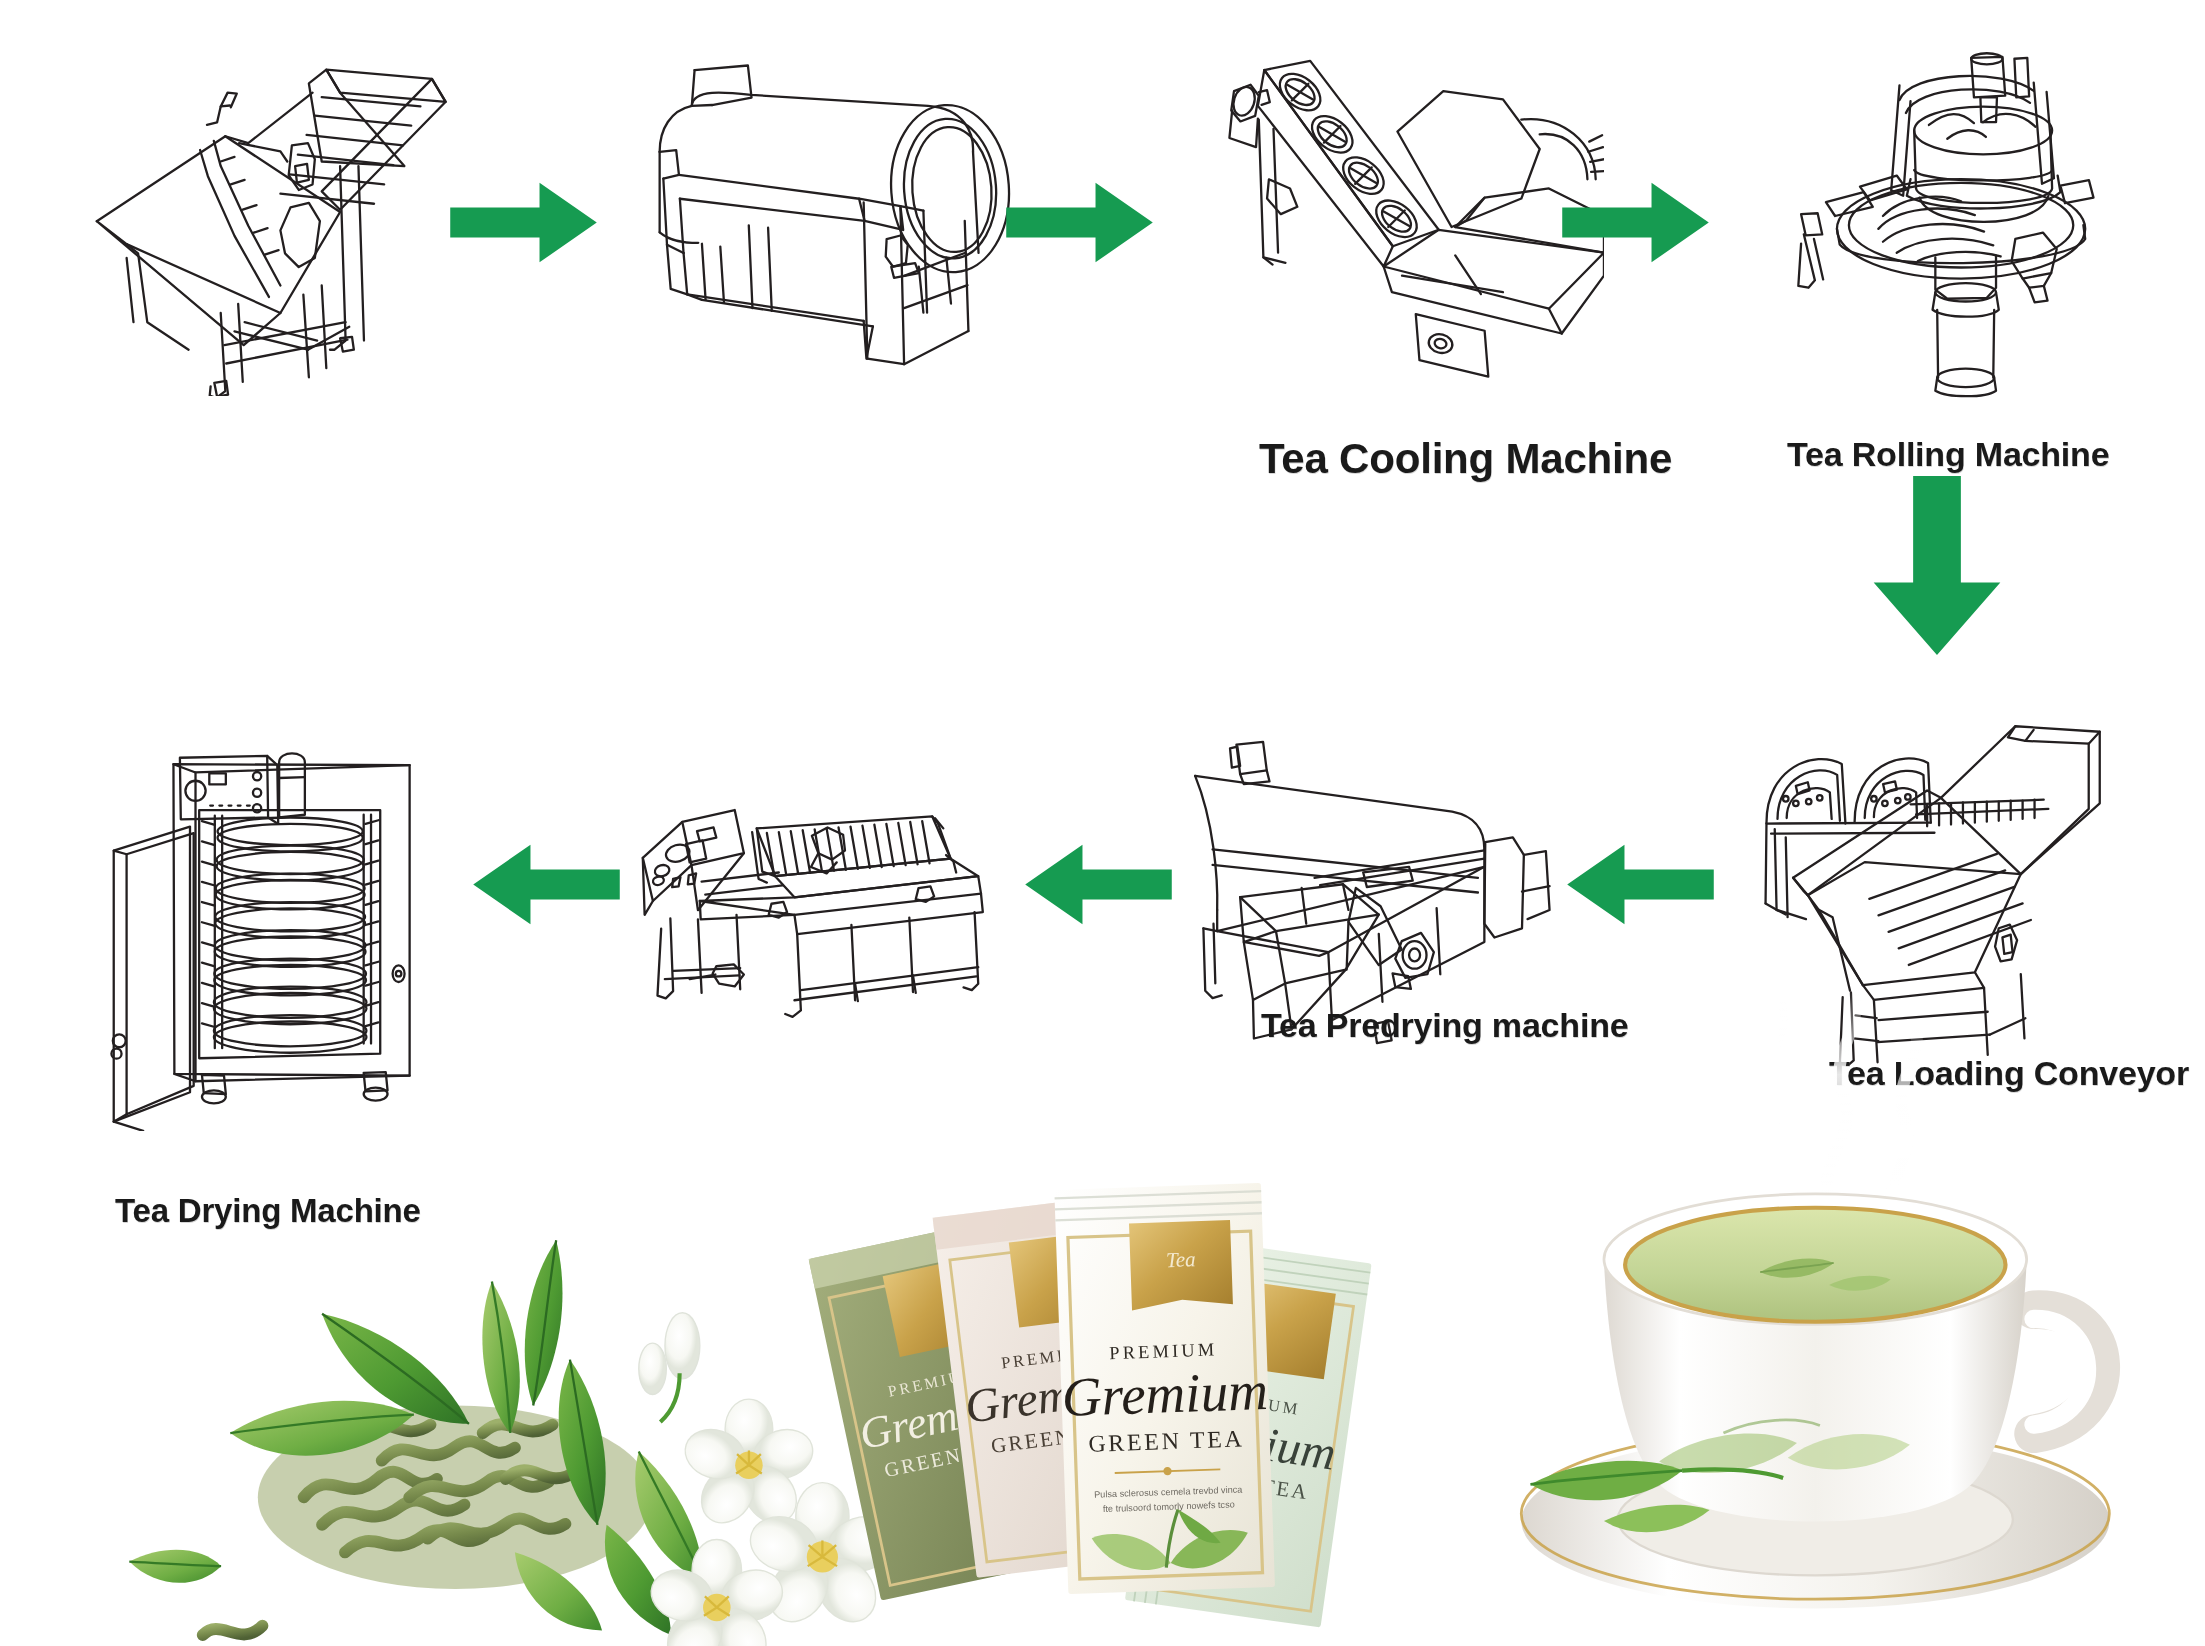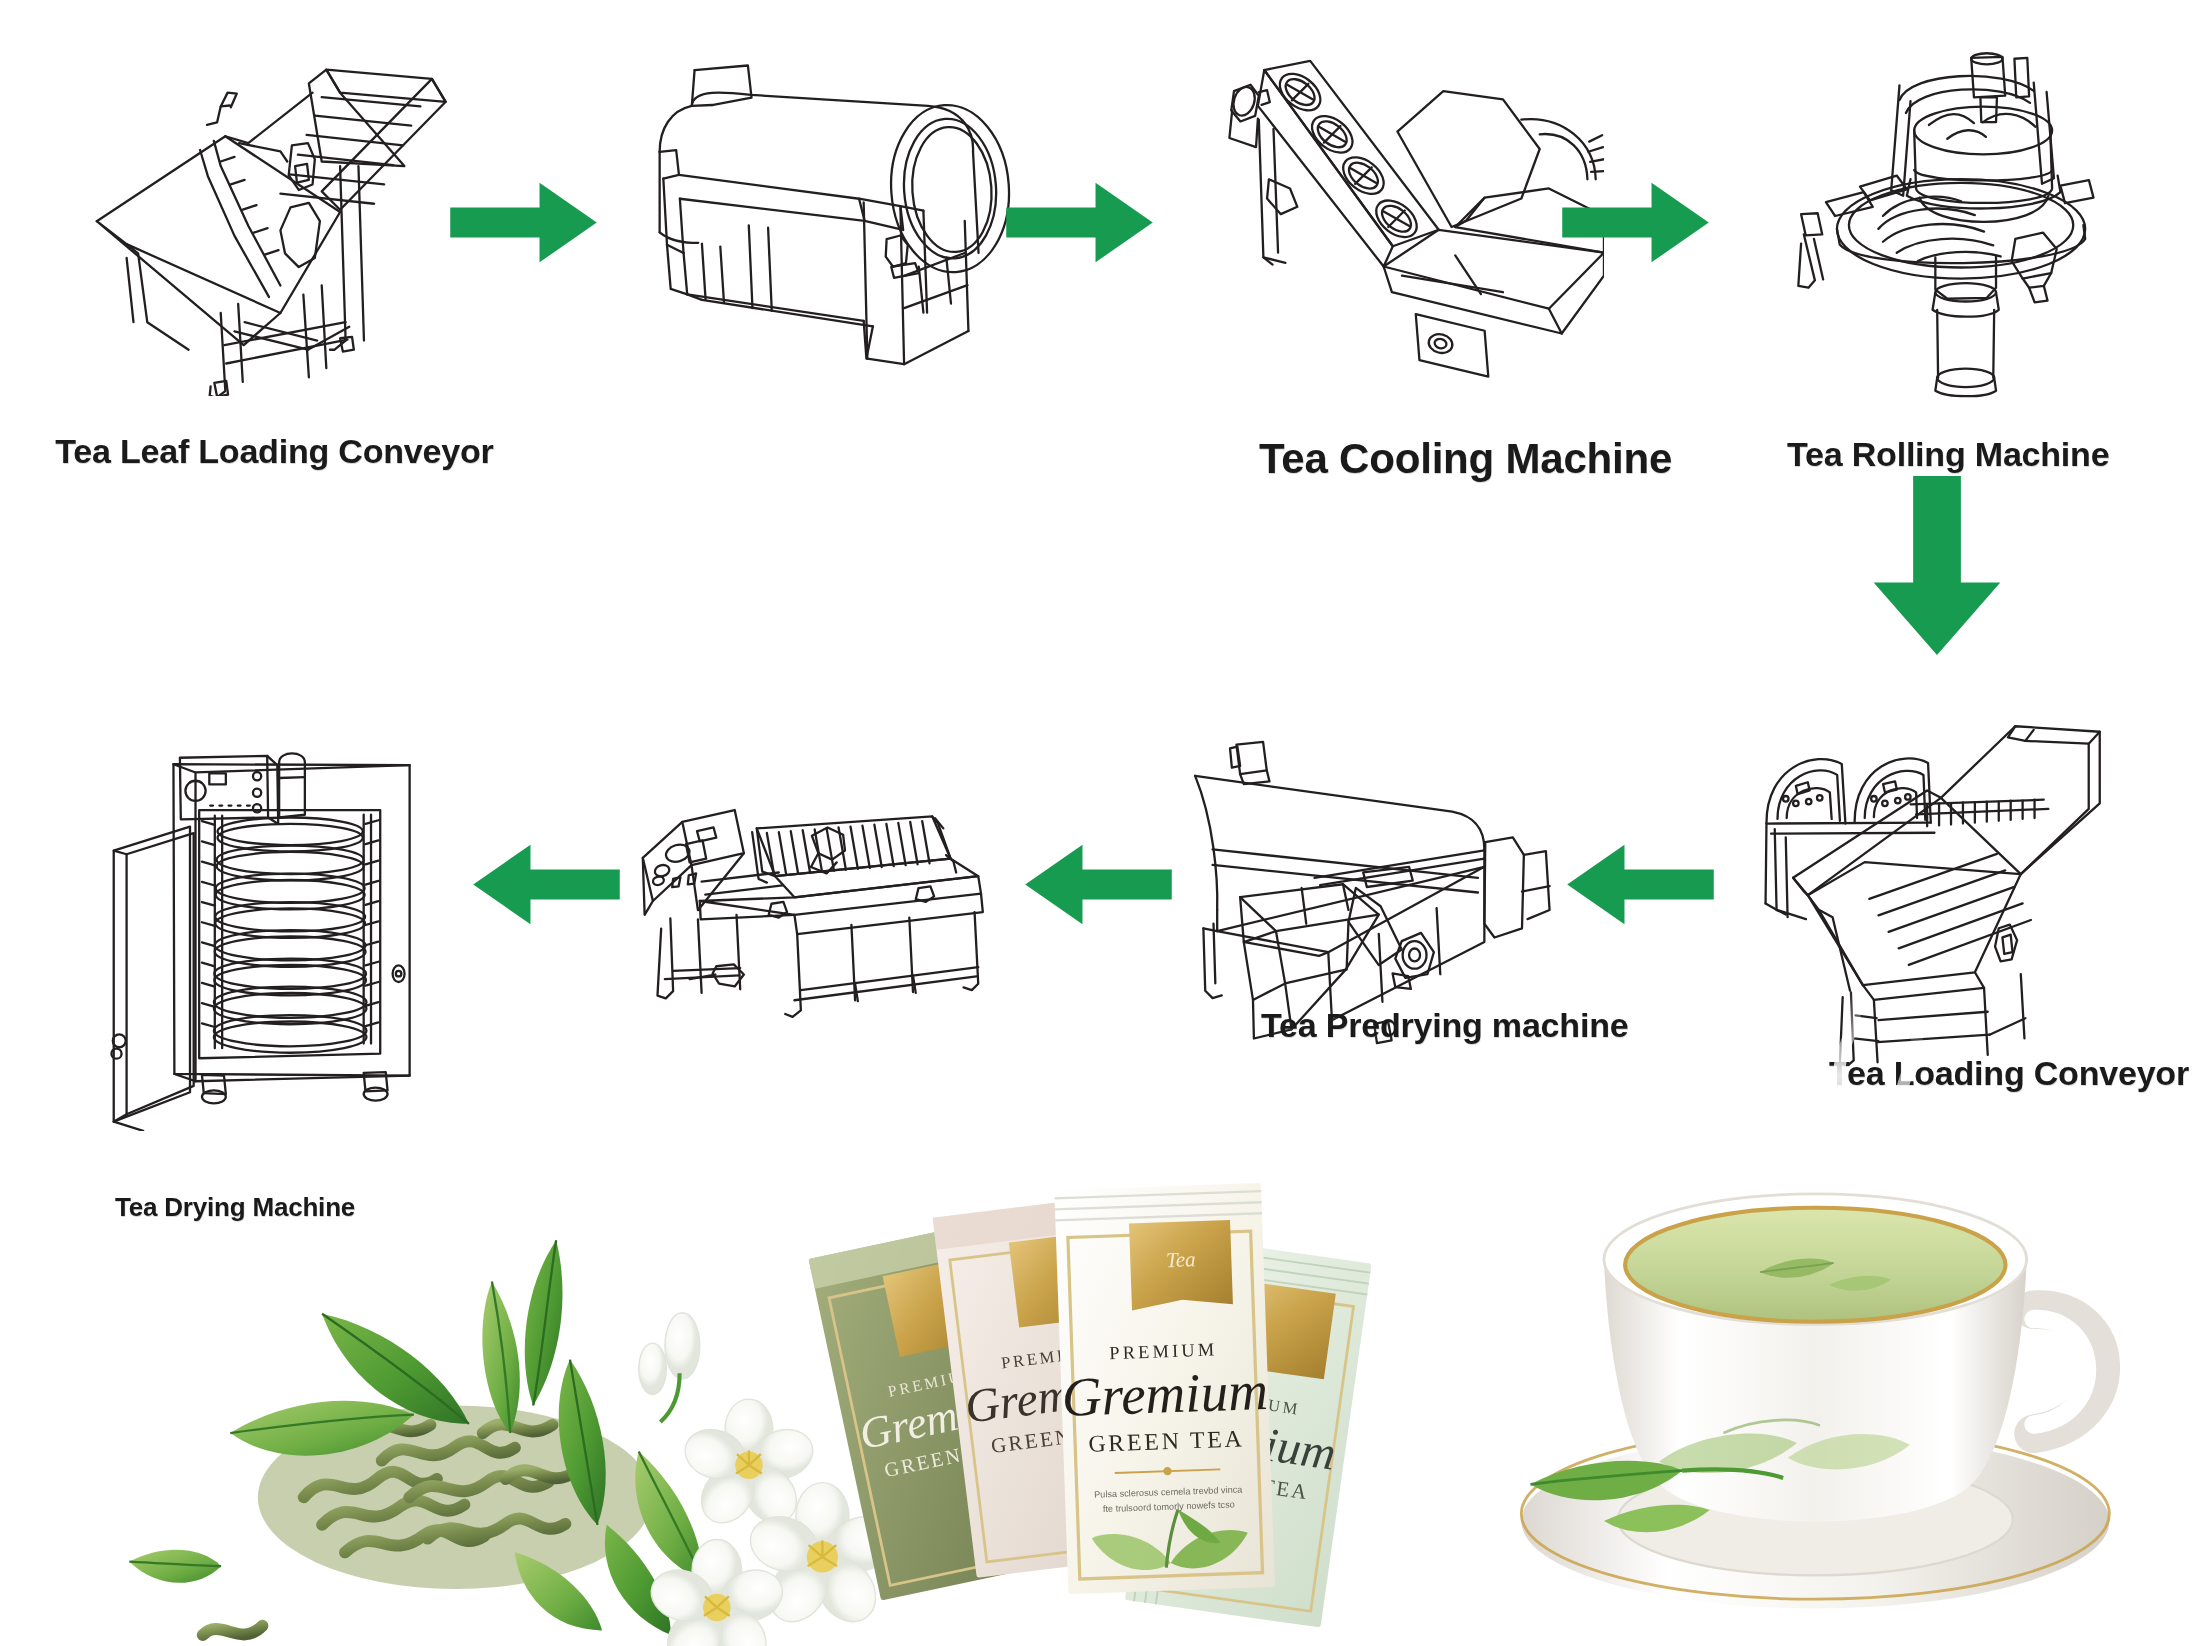--- a/index.html
+++ b/index.html
@@ -83,21 +83,20 @@
           <path d="M312 730 L576 678"></path>
           <path d="M330 660 L490 700"></path>
           <path d="M352 640 L510 680"></path>
           <path d="M490 700 L580 650"></path>
 
           <path d="M560 675 L586 672 L590 700 L566 704 Z"></path>
           <path d="M286 772 L312 768 L316 798 L292 802 Z"></path>
         </g>
       </svg>
     </div>
-    <div class="lbl" style="left:-13.8px;top:404px;font-size:34px;">Tea Leaf Loading Conveyor</div>
   </div>
 
   <div class="arrow" style="left:450px;top:179px;width:147px;height:87px;">
     <svg viewBox="0 0 320 190">
         <polygon points="0,62 195,62 195,8 320,95 195,182 195,128 0,128" fill="#169B51"></polygon>
       </svg>
   </div>
 
   <div class="node" style="left:634px;top:37px;width:459px;height:441px;">
     <div class="art" style="left:9.2px;top:0;width:377px;height:363px;">
@@ -568,21 +567,21 @@
 
           <path d="M248 798 L296 800 L300 840 L252 838 Z"></path>
           <ellipse cx="274" cy="846" rx="26" ry="14"></ellipse>
           <path d="M600 794 L648 792 L652 832 L604 834 Z"></path>
           <ellipse cx="626" cy="840" rx="26" ry="14"></ellipse>
         </g>
       </svg>
     </div>
 
   </div>
-  <div class="lbl" style="left:115px;top:1192px;font-size:26px;">Tea Drying Machine</div>
+  <div class="lbl" style="left:115px;top:1192px;font-size:33px;">Tea Drying Machine</div>
 
   <div class="photo" style="left:106px;top:1176px;width:781px;height:470px;">
     <svg viewBox="0 0 1700 1024">
       <defs>
         <linearGradient id="lfA" x1="0" y1="0" x2="1" y2="1">
           <stop offset="0%" stop-color="#7ab648"></stop>
             <stop offset="55%" stop-color="#4e9a32"></stop>
             <stop offset="100%" stop-color="#2f7326"></stop>
         </linearGradient>
         <linearGradient id="lfB" x1="0" y1="0" x2="1" y2="1">

